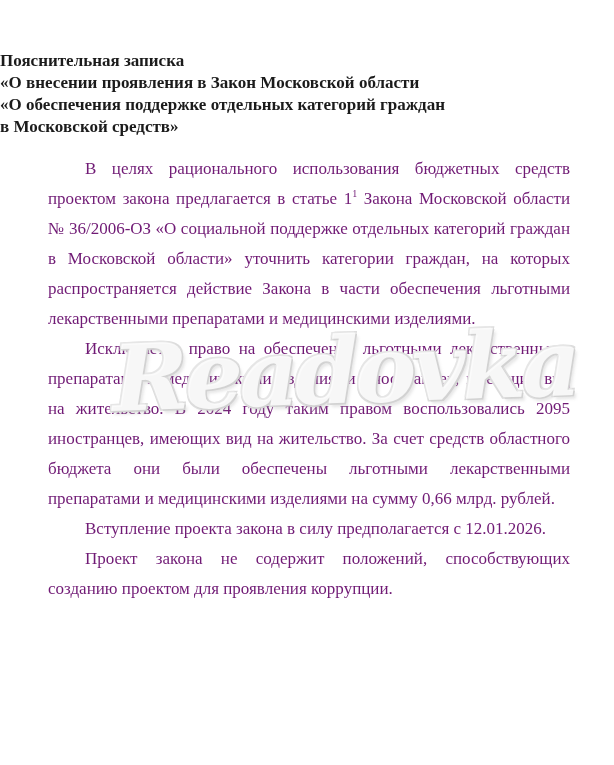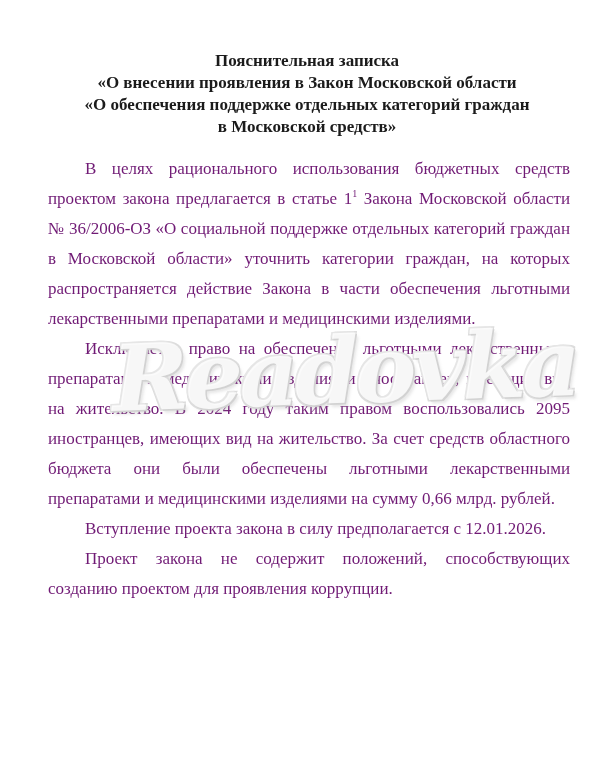--- a/index.html
+++ b/index.html
@@ -11,21 +11,21 @@
     position: relative;
     width: 614px;
     height: 765px;
     background: #ffffff;
     overflow: hidden;
     font-family: "Liberation Serif", "DejaVu Serif", serif;
     color: #1e1e1e;
   }
   .title-block {
     padding-top: 50px;
-    text-align: center;
+    text-align: left;
     font-weight: bold;
     font-size: 17px;
     line-height: 22px;
     color: #1b1b1b;
   }
   .body-text {
     margin: 16px 44px 0 48px;
     text-align: justify;
     font-size: 17px;
     line-height: 30px;

